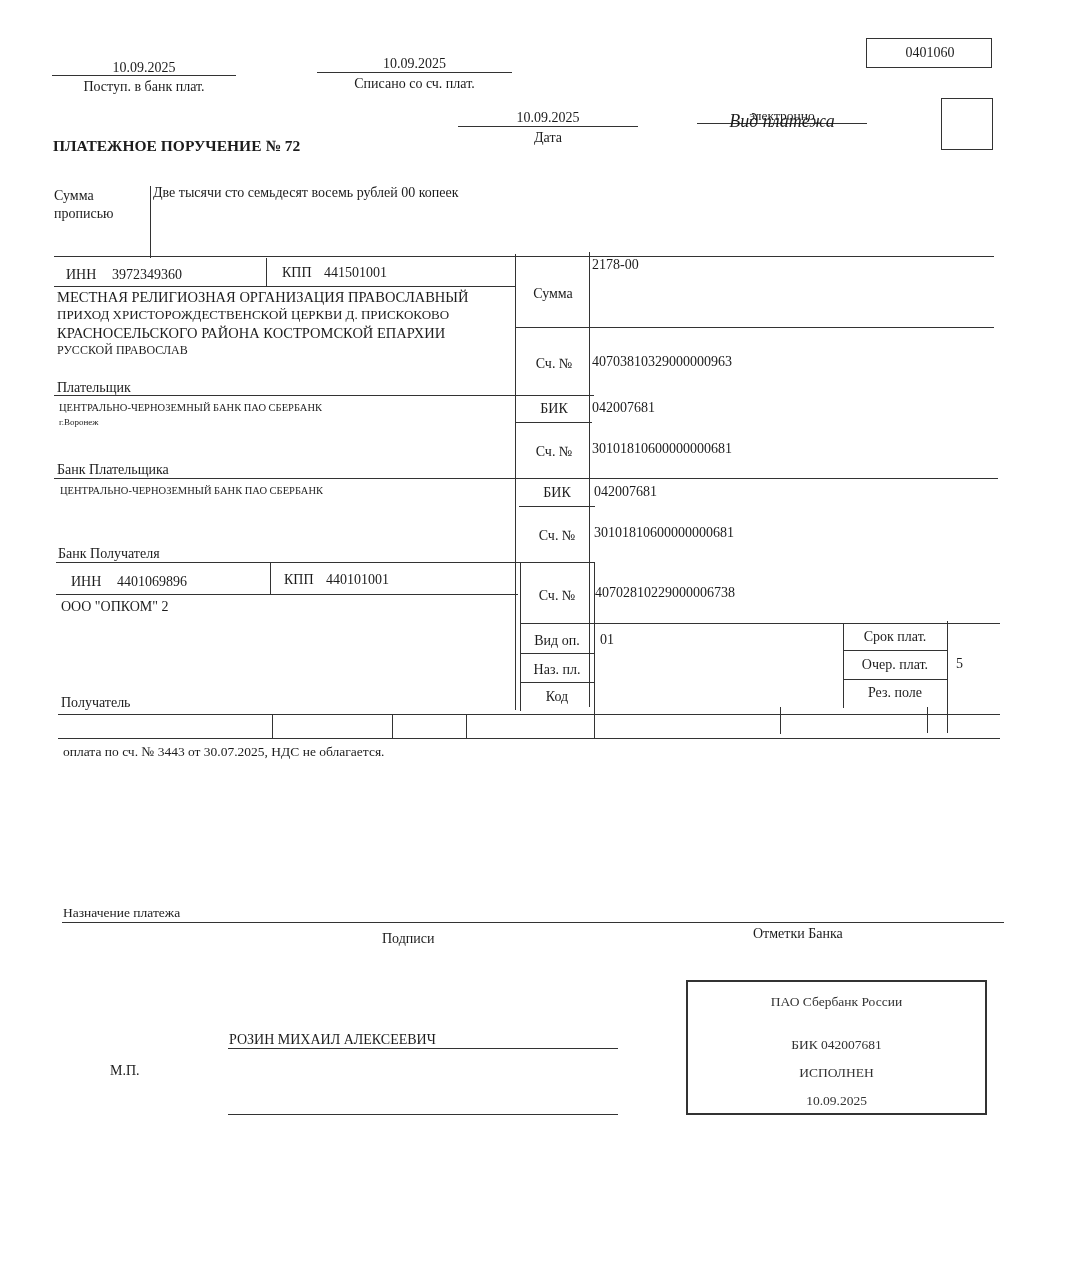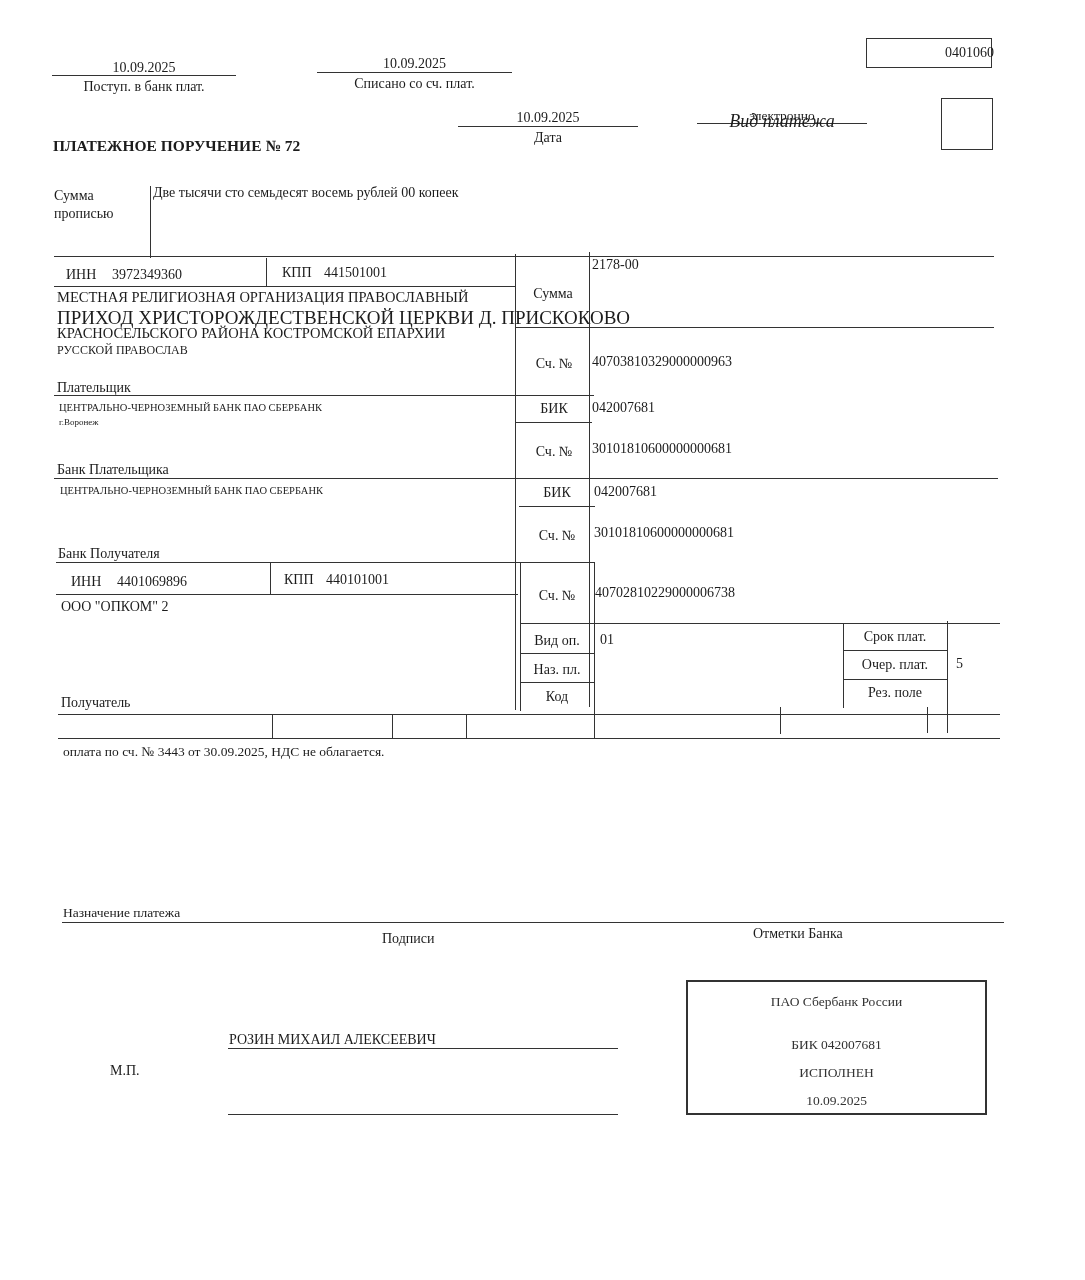--- a/index.html
+++ b/index.html
@@ -14,21 +14,21 @@
   .tiny { font-size: 9px; }
   .bold { font-weight: bold; }
   .stamp { position: absolute; left: 686px; top: 980px; width: 297px; height: 131px;
            border: 2px solid #333; text-align: center; font-size: 13.5px; color: #333; }
   .stamp div { position: absolute; left: 0; right: 0; }
 </style>
 </head>
 <body>
 
 <div class="box" style="left:866px;top:38px;width:124px;height:28px;"></div>
-<div class="t c" style="left:866px;top:46px;width:128px;text-align:right;">0401060</div>
+<div class="t c" style="left:866px;top:46px;width:128px;">0401060</div>
 
 <div class="t c" style="left:52px;top:61px;width:184px;">10.09.2025</div>
 <div class="hl" style="left:52px;top:75px;width:184px;"></div>
 <div class="t c" style="left:52px;top:80px;width:184px;">Поступ. в банк плат.</div>
 
 <div class="t c" style="left:317px;top:57px;width:195px;">10.09.2025</div>
 <div class="hl" style="left:317px;top:72px;width:195px;"></div>
 <div class="t c" style="left:317px;top:77px;width:195px;">Списано со сч. плат.</div>
 
 <div class="t c" style="left:458px;top:111px;width:180px;">10.09.2025</div>
@@ -50,21 +50,21 @@
 <div class="hl" style="left:54px;top:256px;width:940px;"></div>
 
 <div class="t" style="left:66px;top:268px;">ИНН</div>
 <div class="t" style="left:112px;top:268px;">3972349360</div>
 <div class="vl" style="left:266px;top:258px;height:28px;"></div>
 <div class="t" style="left:282px;top:266px;">КПП</div>
 <div class="t" style="left:324px;top:266px;">441501001</div>
 <div class="hl" style="left:54px;top:286px;width:462px;"></div>
 
 <div class="t" style="left:57px;top:290px;font-size:14.5px;">МЕСТНАЯ РЕЛИГИОЗНАЯ ОРГАНИЗАЦИЯ ПРАВОСЛАВНЫЙ</div>
-<div class="t" style="left:57px;top:308px;font-size:19px;">ПРИХОД ХРИСТОРОЖДЕСТВЕНСКОЙ ЦЕРКВИ Д. ПРИСКОКОВО</div>
+<div class="t" style="left:57px;top:308px;font-size:13px;">ПРИХОД ХРИСТОРОЖДЕСТВЕНСКОЙ ЦЕРКВИ Д. ПРИСКОКОВО</div>
 <div class="t" style="left:57px;top:326px;font-size:14.5px;">КРАСНОСЕЛЬСКОГО РАЙОНА КОСТРОМСКОЙ ЕПАРХИИ</div>
 <div class="t" style="left:57px;top:344px;font-size:12px;">РУССКОЙ ПРАВОСЛАВ</div>
 <div class="t" style="left:57px;top:381px;">Плательщик</div>
 
 <div class="vl" style="left:515px;top:254px;height:456px;"></div>
 <div class="vl" style="left:589px;top:252px;height:455px;"></div>
 
 <div class="t c" style="left:516px;top:287px;width:74px;">Сумма</div>
 <div class="t" style="left:592px;top:258px;">2178-00</div>
 <div class="hl" style="left:516px;top:327px;width:478px;"></div>
@@ -129,21 +129,21 @@
 <div class="t c" style="left:843px;top:686px;width:104px;">Рез. поле</div>
 
 <div class="hl" style="left:58px;top:714px;width:942px;"></div>
 <div class="hl" style="left:58px;top:738px;width:942px;"></div>
 <div class="vl" style="left:272px;top:714px;height:24px;"></div>
 <div class="vl" style="left:392px;top:714px;height:24px;"></div>
 <div class="vl" style="left:466px;top:714px;height:24px;"></div>
 <div class="vl" style="left:780px;top:707px;height:27px;"></div>
 <div class="vl" style="left:927px;top:707px;height:26px;"></div>
 
-<div class="t" style="left:63px;top:745px;font-size:13.5px;">оплата по сч. №  3443 от 30.09.2025, НДС не облагается.</div>
+<div class="t" style="left:63px;top:745px;font-size:13.5px;">оплата по сч. №  3443 от 30.07.2025, НДС не облагается.</div>
 <div class="t" style="left:63px;top:906px;font-size:13.5px;">Назначение платежа</div>
 <div class="hl" style="left:62px;top:922px;width:942px;"></div>
 
 <div class="t" style="left:382px;top:932px;">Подписи</div>
 <div class="t" style="left:753px;top:927px;">Отметки Банка</div>
 
 <div class="t" style="left:229px;top:1033px;text-align:right;">РОЗИН МИХАИЛ АЛЕКСЕЕВИЧ</div>
 <div class="hl" style="left:228px;top:1048px;width:390px;"></div>
 <div class="t" style="left:110px;top:1064px;">М.П.</div>
 <div class="hl" style="left:228px;top:1114px;width:390px;"></div>

